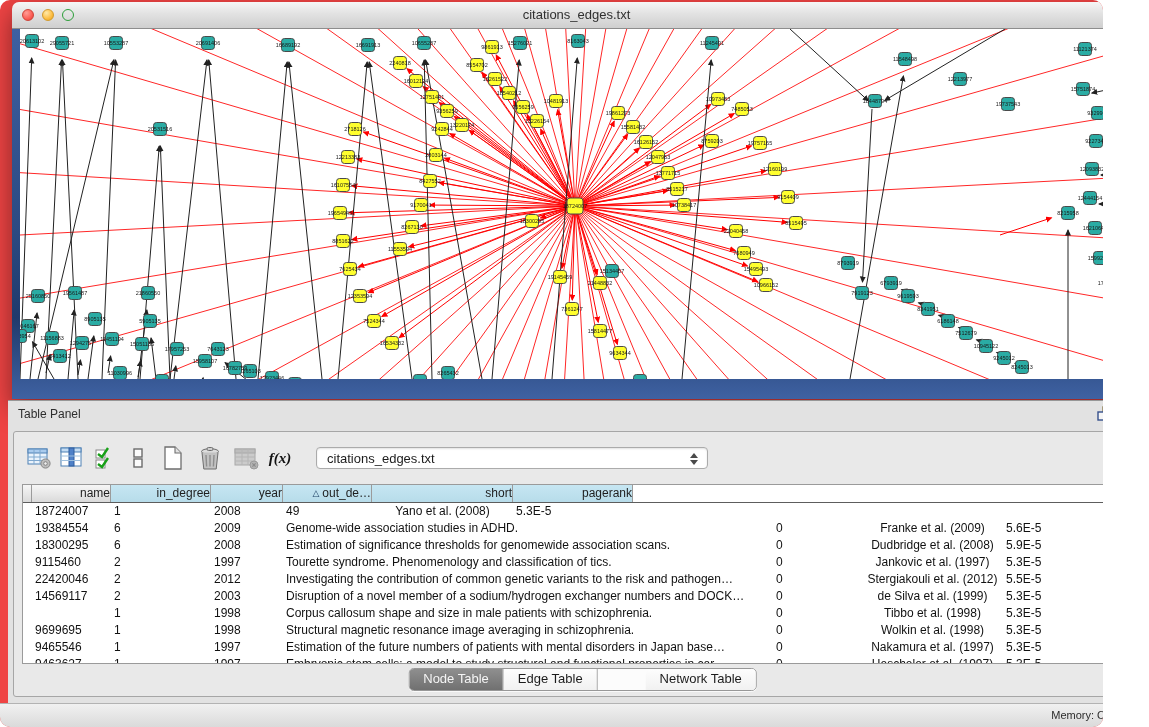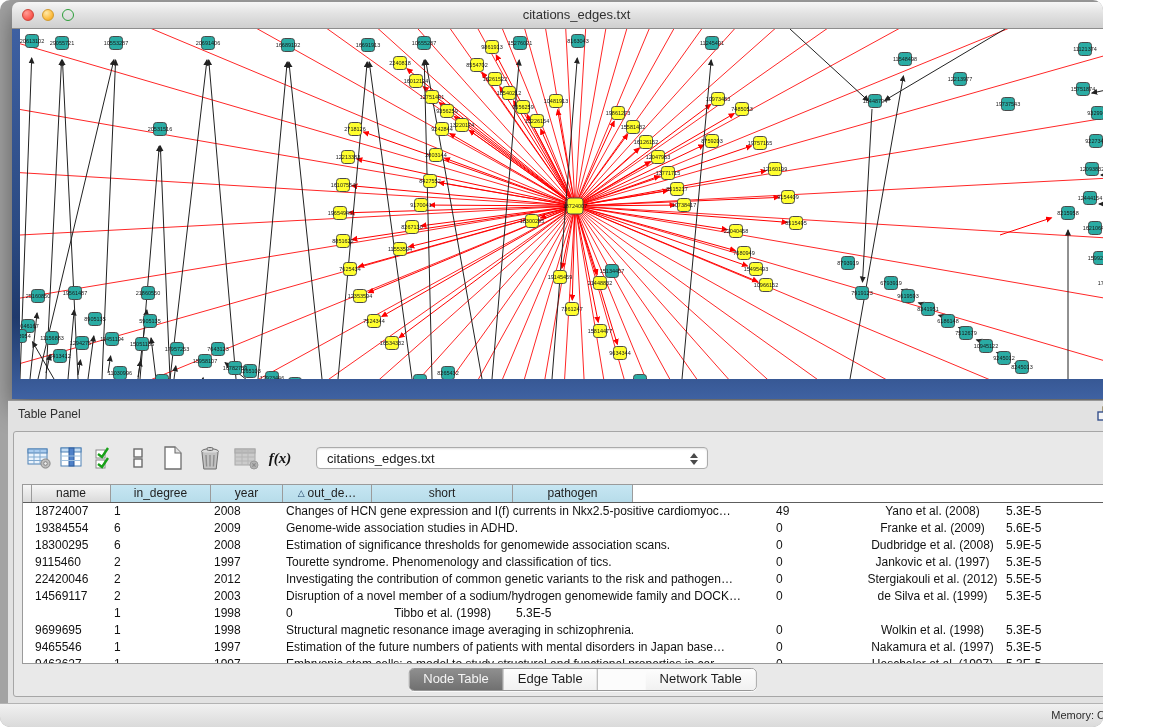--- a/index.html
+++ b/index.html
@@ -1,17 +1,17 @@
 <!DOCTYPE html>
 <html><head>
 <meta charset="utf-8">
 <style>
   html,body{margin:0;padding:0;}
   body{width:1149px;height:727px;overflow:hidden;font-family:"Liberation Sans",sans-serif;}
-  #desktop{position:relative;width:1103px;height:727px;background:#a3a3a3;overflow:hidden;border-radius:10px;}
+  #desktop{position:relative;width:1103px;height:727px;background:#ef4444;overflow:hidden;border-radius:10px;}
 
   
   .net-window{position:absolute;left:12px;top:2px;width:1129px;height:397px;border-radius:7px 7px 0 0;box-shadow:0 10px 26px rgba(0,0,0,.45);}
   .titlebar{position:relative;height:26px;border-radius:7px 7px 0 0;background:linear-gradient(180deg,#f6f6f6 0%,#e2e2e2 45%,#cfcfcf 100%);border-bottom:1px solid #8d8d8d;}
   .lights{position:absolute;left:10px;top:7px;display:flex;gap:8px;}
   .light{width:12px;height:12px;border-radius:50%;box-sizing:border-box;}
   .light.red{background:radial-gradient(circle at 35% 30%,#ff9d96,#fc5e56 60%,#d94138);border:1px solid #ce4238;}
   .light.yellow{background:radial-gradient(circle at 35% 30%,#ffe9a8,#fdbd41 60%,#df9f23);border:1px solid #d29a2c;}
   .light.green{background:radial-gradient(circle at 35% 30%,#b5f0a8,#35c94b 60%,#28a437;border:1px solid #2d9e3a);border:1px solid #2d9e3a;}
   .wtitle{position:absolute;left:0;right:0;top:5px;text-align:center;font-size:13px;color:#303030;}
@@ -31,21 +31,21 @@
   .tbtn.wide{width:30px;}
   .fx{font-family:"Liberation Serif",serif;font-style:italic;font-weight:bold;font-size:15px;color:#111;margin-right:6px;margin-left:2px;}
   .net-select{position:relative;width:392px;height:22px;margin-left:14px;background:#ffffff;border:1px solid #ababab;border-radius:4px;box-shadow:inset 0 1px 2px rgba(0,0,0,.12);font-size:13px;color:#1c1c1c;line-height:22px;padding-left:10px;box-sizing:border-box;cursor:pointer;}
   .sel-arrows{position:absolute;right:8px;top:4px;width:9px;height:14px;}
   .sel-arrows span{position:absolute;left:0;width:0;height:0;border-left:4.5px solid transparent;border-right:4.5px solid transparent;}
   .sel-arrows .up{top:1px;border-bottom:5px solid #4a4a4a;}
   .sel-arrows .dn{bottom:1px;border-top:5px solid #4a4a4a;}
 
   .tablebox{position:absolute;left:8px;right:8px;top:52px;bottom:32px;border:1px solid #9a9a9a;background:#ffffff;overflow:hidden;}
   .thead{display:flex;height:17px;border-bottom:1px solid #5d5d5d;}
-  .hcell{box-sizing:border-box;height:17px;font-size:12px;color:#1e1e1e;text-align:center;line-height:16px;border-right:1px solid #9b9b9b;background:linear-gradient(180deg,#c6e6f2,#b7dcea);overflow:hidden;white-space:nowrap;cursor:pointer;}
+  .hcell{box-sizing:border-box;height:17px;font-size:12px;color:#1e1e1e;text-align:right;line-height:16px;border-right:1px solid #9b9b9b;background:linear-gradient(180deg,#c6e6f2,#b7dcea);overflow:hidden;white-space:nowrap;cursor:pointer;}
   .hcell.gray{background:linear-gradient(180deg,#f6f6f6,#dadada);}
   .sort-tri{display:inline-block;font-size:9px;color:#173a5e;margin-right:3px;transform:translateY(-1px);}
   .tbody{position:relative;}
   .trow{display:flex;height:17px;}
   .tcell{box-sizing:border-box;font-size:12px;color:#111;line-height:17px;white-space:nowrap;overflow:hidden;padding:0 3px;}
   .tcell.c-center{text-align:center;}
   .vscroll{position:absolute;right:0;top:17px;bottom:0;width:15px;background:#f5f5f5;border-left:1px solid #d0d0d0;}
   .vthumb{position:absolute;left:2px;top:3px;width:9px;height:52px;background:linear-gradient(90deg,#c9c9c9,#ababab);border:1px solid #949494;border-radius:5px;cursor:pointer;}
 
   .tabsbar{position:absolute;bottom:5px;left:50%;transform:translateX(-50%);display:flex;height:21px;border:1px solid #989898;border-radius:5px;overflow:hidden;background:#fcfcfc;box-shadow:0 1px 0 rgba(255,255,255,.7);}
@@ -570,29 +570,28 @@
       </div>
 
       <div class="tablebox">
         <div class="thead" id="thead">
             <div class="hcell gray" style="width: 9px;"></div>
             <div class="hcell gray" style="width: 79px;">name</div>
             <div class="hcell" style="width: 100px;">in_degree</div>
             <div class="hcell" style="width: 72px;">year</div>
             <div class="hcell" style="width: 89px;"><span class="sort-tri">△</span>out_de…</div>
             <div class="hcell" style="width: 141px;">short</div>
-            <div class="hcell" style="width: 120px;">pathogen</div>
+            <div class="hcell" style="width: 120px;">pagerank</div>
           </div>
         <div class="tbody" id="tbody">
             <div class="trow">
               <div class="tcell" style="width: 9px;"></div>
               <div class="tcell" style="width: 79px;">18724007</div>
               <div class="tcell" style="width: 100px;">1</div>
               <div class="tcell" style="width: 72px;">2008</div>
-              <div class="tcell" style="width: 490px;">Changes of HCN gene expression and I(f) currents in Nkx2.5-positive cardiomyoc…</div>
               <div class="tcell" style="width: 89px;">49</div>
               <div class="tcell c-center" style="width: 141px;">Yano et al. (2008)</div>
               <div class="tcell" style="width: 120px;">5.3E-5</div>
             </div>
             <div class="trow">
               <div class="tcell" style="width: 9px;"></div>
               <div class="tcell" style="width: 79px;">19384554</div>
               <div class="tcell" style="width: 100px;">6</div>
               <div class="tcell" style="width: 72px;">2009</div>
               <div class="tcell" style="width: 490px;">Genome-wide association studies in ADHD.</div>
@@ -628,30 +627,31 @@
               <div class="tcell" style="width: 490px;">Investigating the contribution of common genetic variants to the risk and pathogen…</div>
               <div class="tcell" style="width: 89px;">0</div>
               <div class="tcell c-center" style="width: 141px;">Stergiakouli et al. (2012)</div>
               <div class="tcell" style="width: 120px;">5.5E-5</div>
             </div>
             <div class="trow">
               <div class="tcell" style="width: 9px;"></div>
               <div class="tcell" style="width: 79px;">14569117</div>
               <div class="tcell" style="width: 100px;">2</div>
               <div class="tcell" style="width: 72px;">2003</div>
-              <div class="tcell" style="width: 490px;">Disruption of a novel member of a sodium/hydrogen genomewide family and DOCK…</div>
+              <div class="tcell" style="width: 490px;">Disruption of a novel member of a sodium/hydrogen exchanger numbers and DOCK…</div>
               <div class="tcell" style="width: 89px;">0</div>
               <div class="tcell c-center" style="width: 141px;">de Silva et al. (1999)</div>
               <div class="tcell" style="width: 120px;">5.3E-5</div>
             </div>
             <div class="trow">
               <div class="tcell" style="width: 9px;"></div>
               <div class="tcell" style="width: 79px; margin-top: 35px;">9777169</div>
               <div class="tcell" style="width: 100px;">1</div>
               <div class="tcell" style="width: 72px;">1998</div>
+              <div class="tcell" style="width: 490px;">Corpus callosum shape and size in male patients with schizophrenia.</div>
               <div class="tcell" style="width: 89px;">0</div>
               <div class="tcell c-center" style="width: 141px;">Tibbo et al. (1998)</div>
               <div class="tcell" style="width: 120px;">5.3E-5</div>
             </div>
             <div class="trow">
               <div class="tcell" style="width: 9px;"></div>
               <div class="tcell" style="width: 79px;">9699695</div>
               <div class="tcell" style="width: 100px;">1</div>
               <div class="tcell" style="width: 72px;">1998</div>
               <div class="tcell" style="width: 490px;">Structural magnetic resonance image averaging in schizophrenia.</div>

